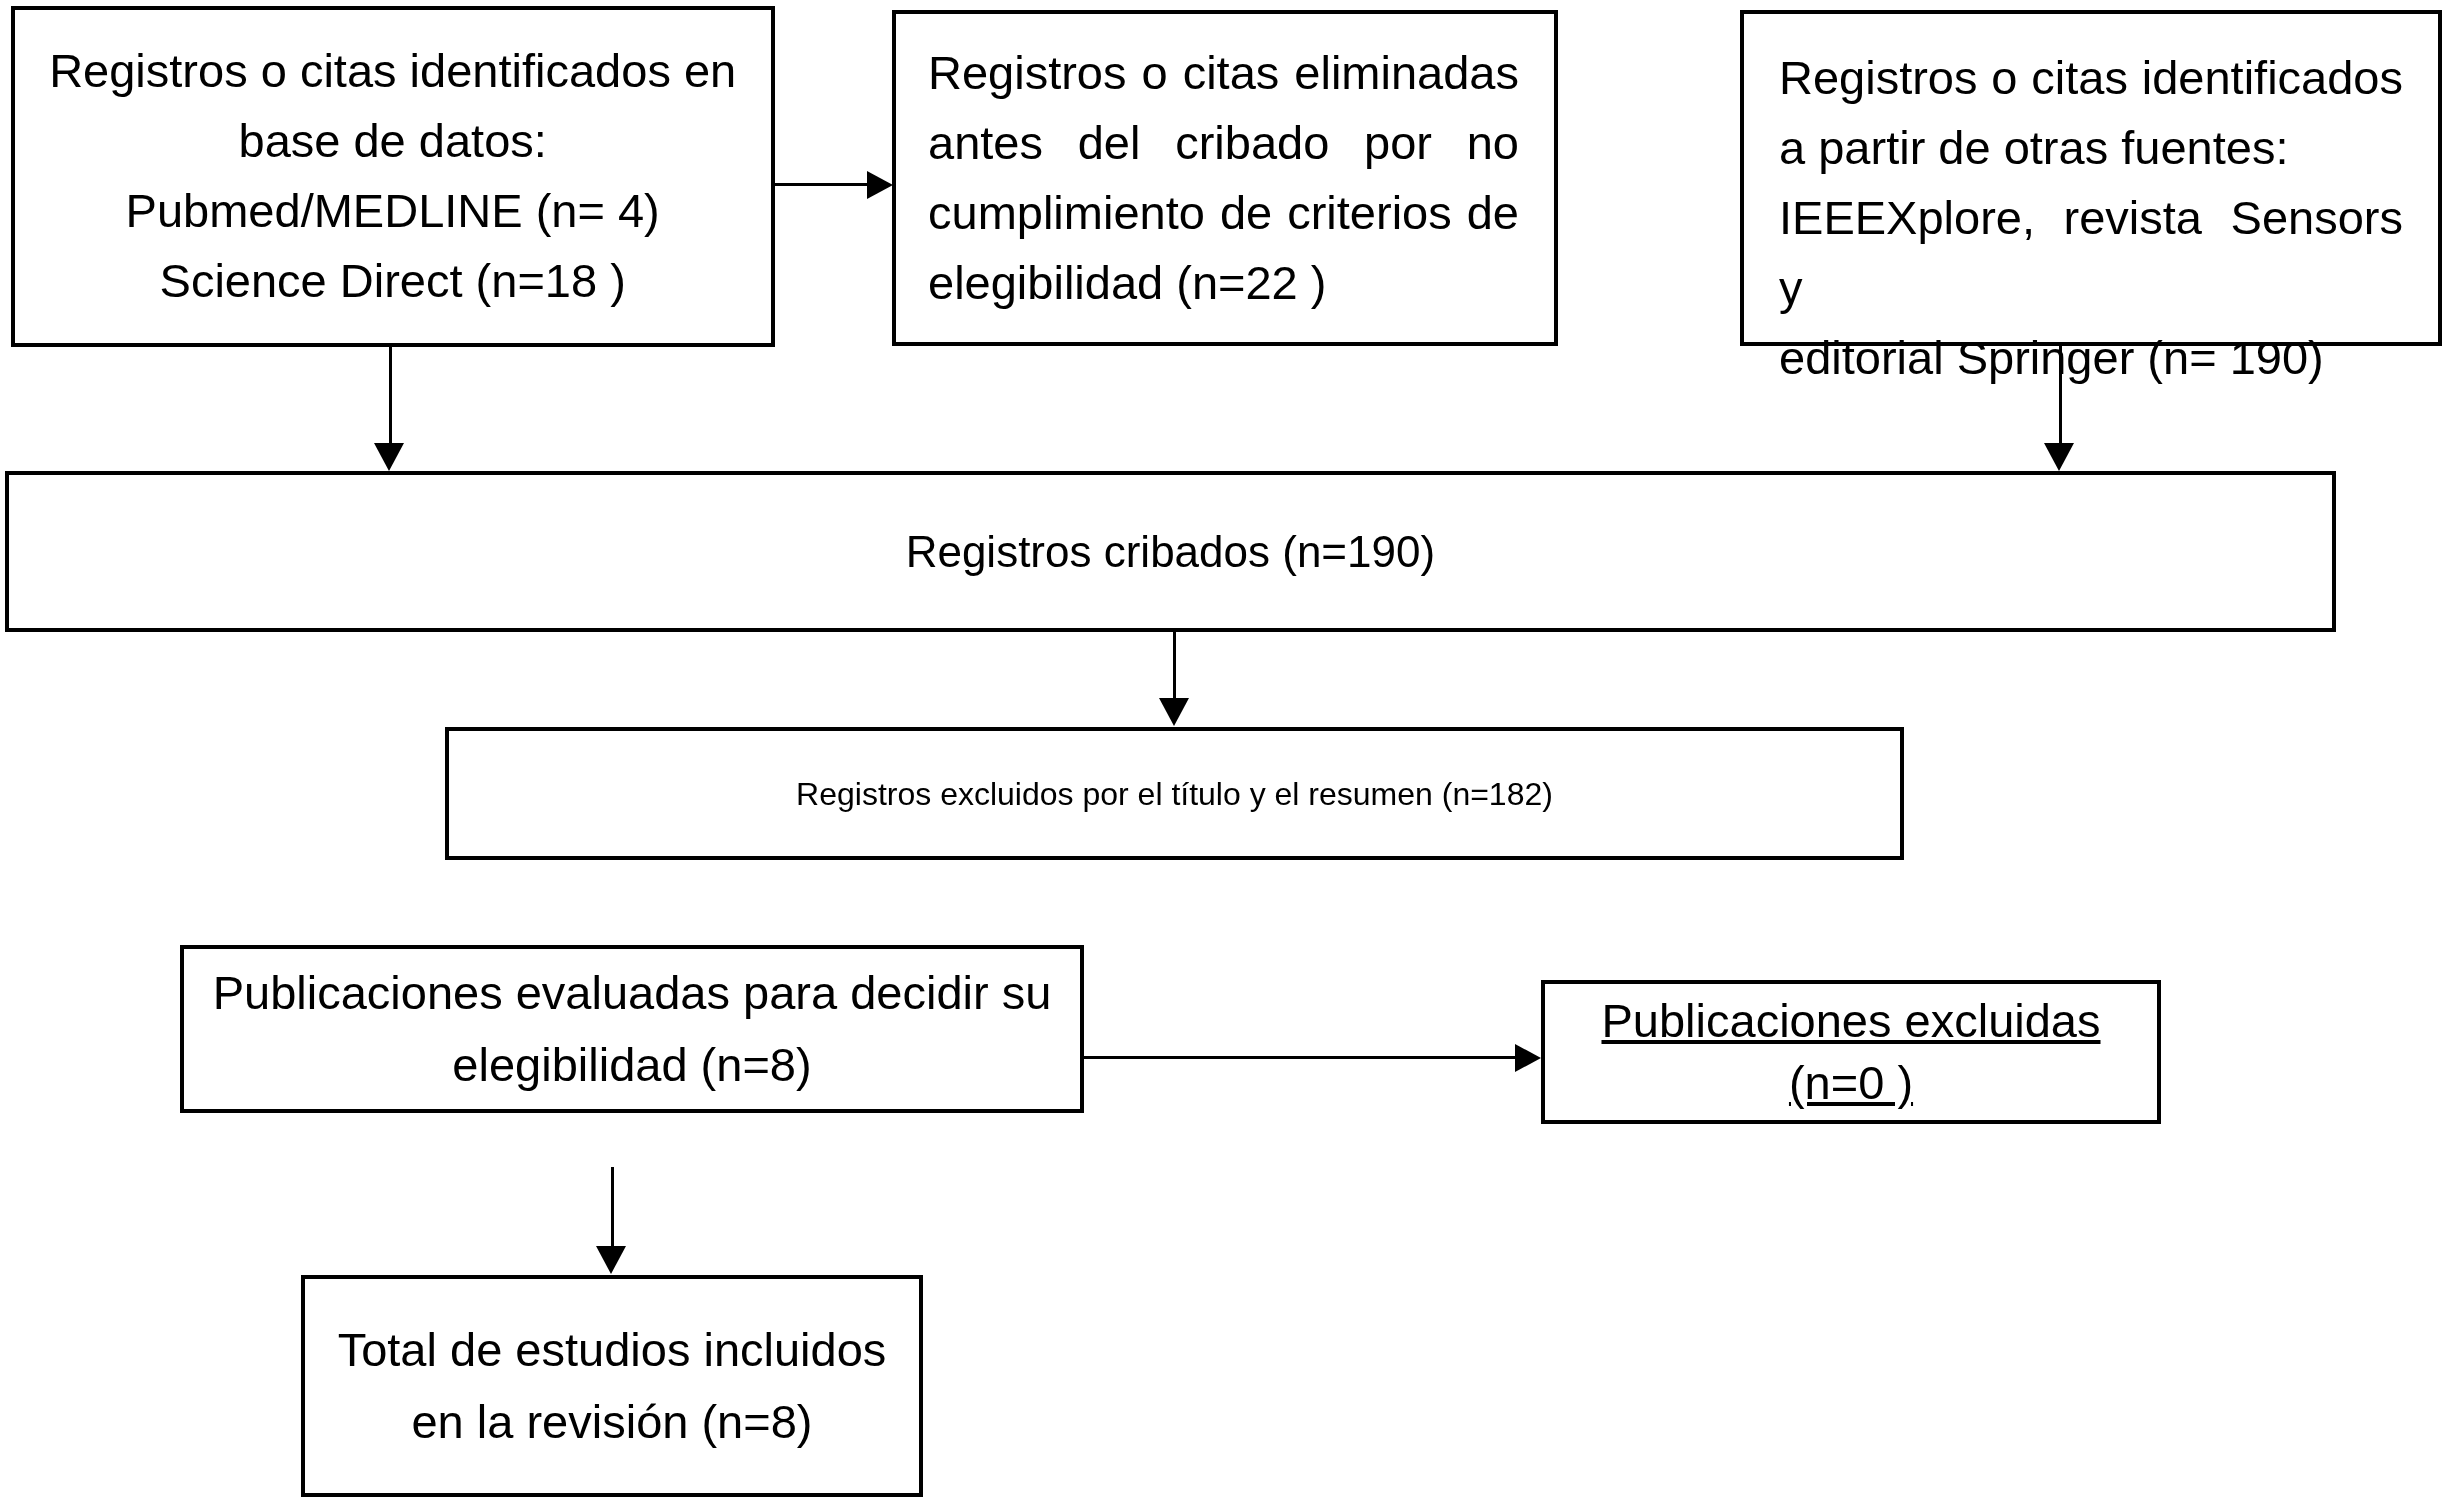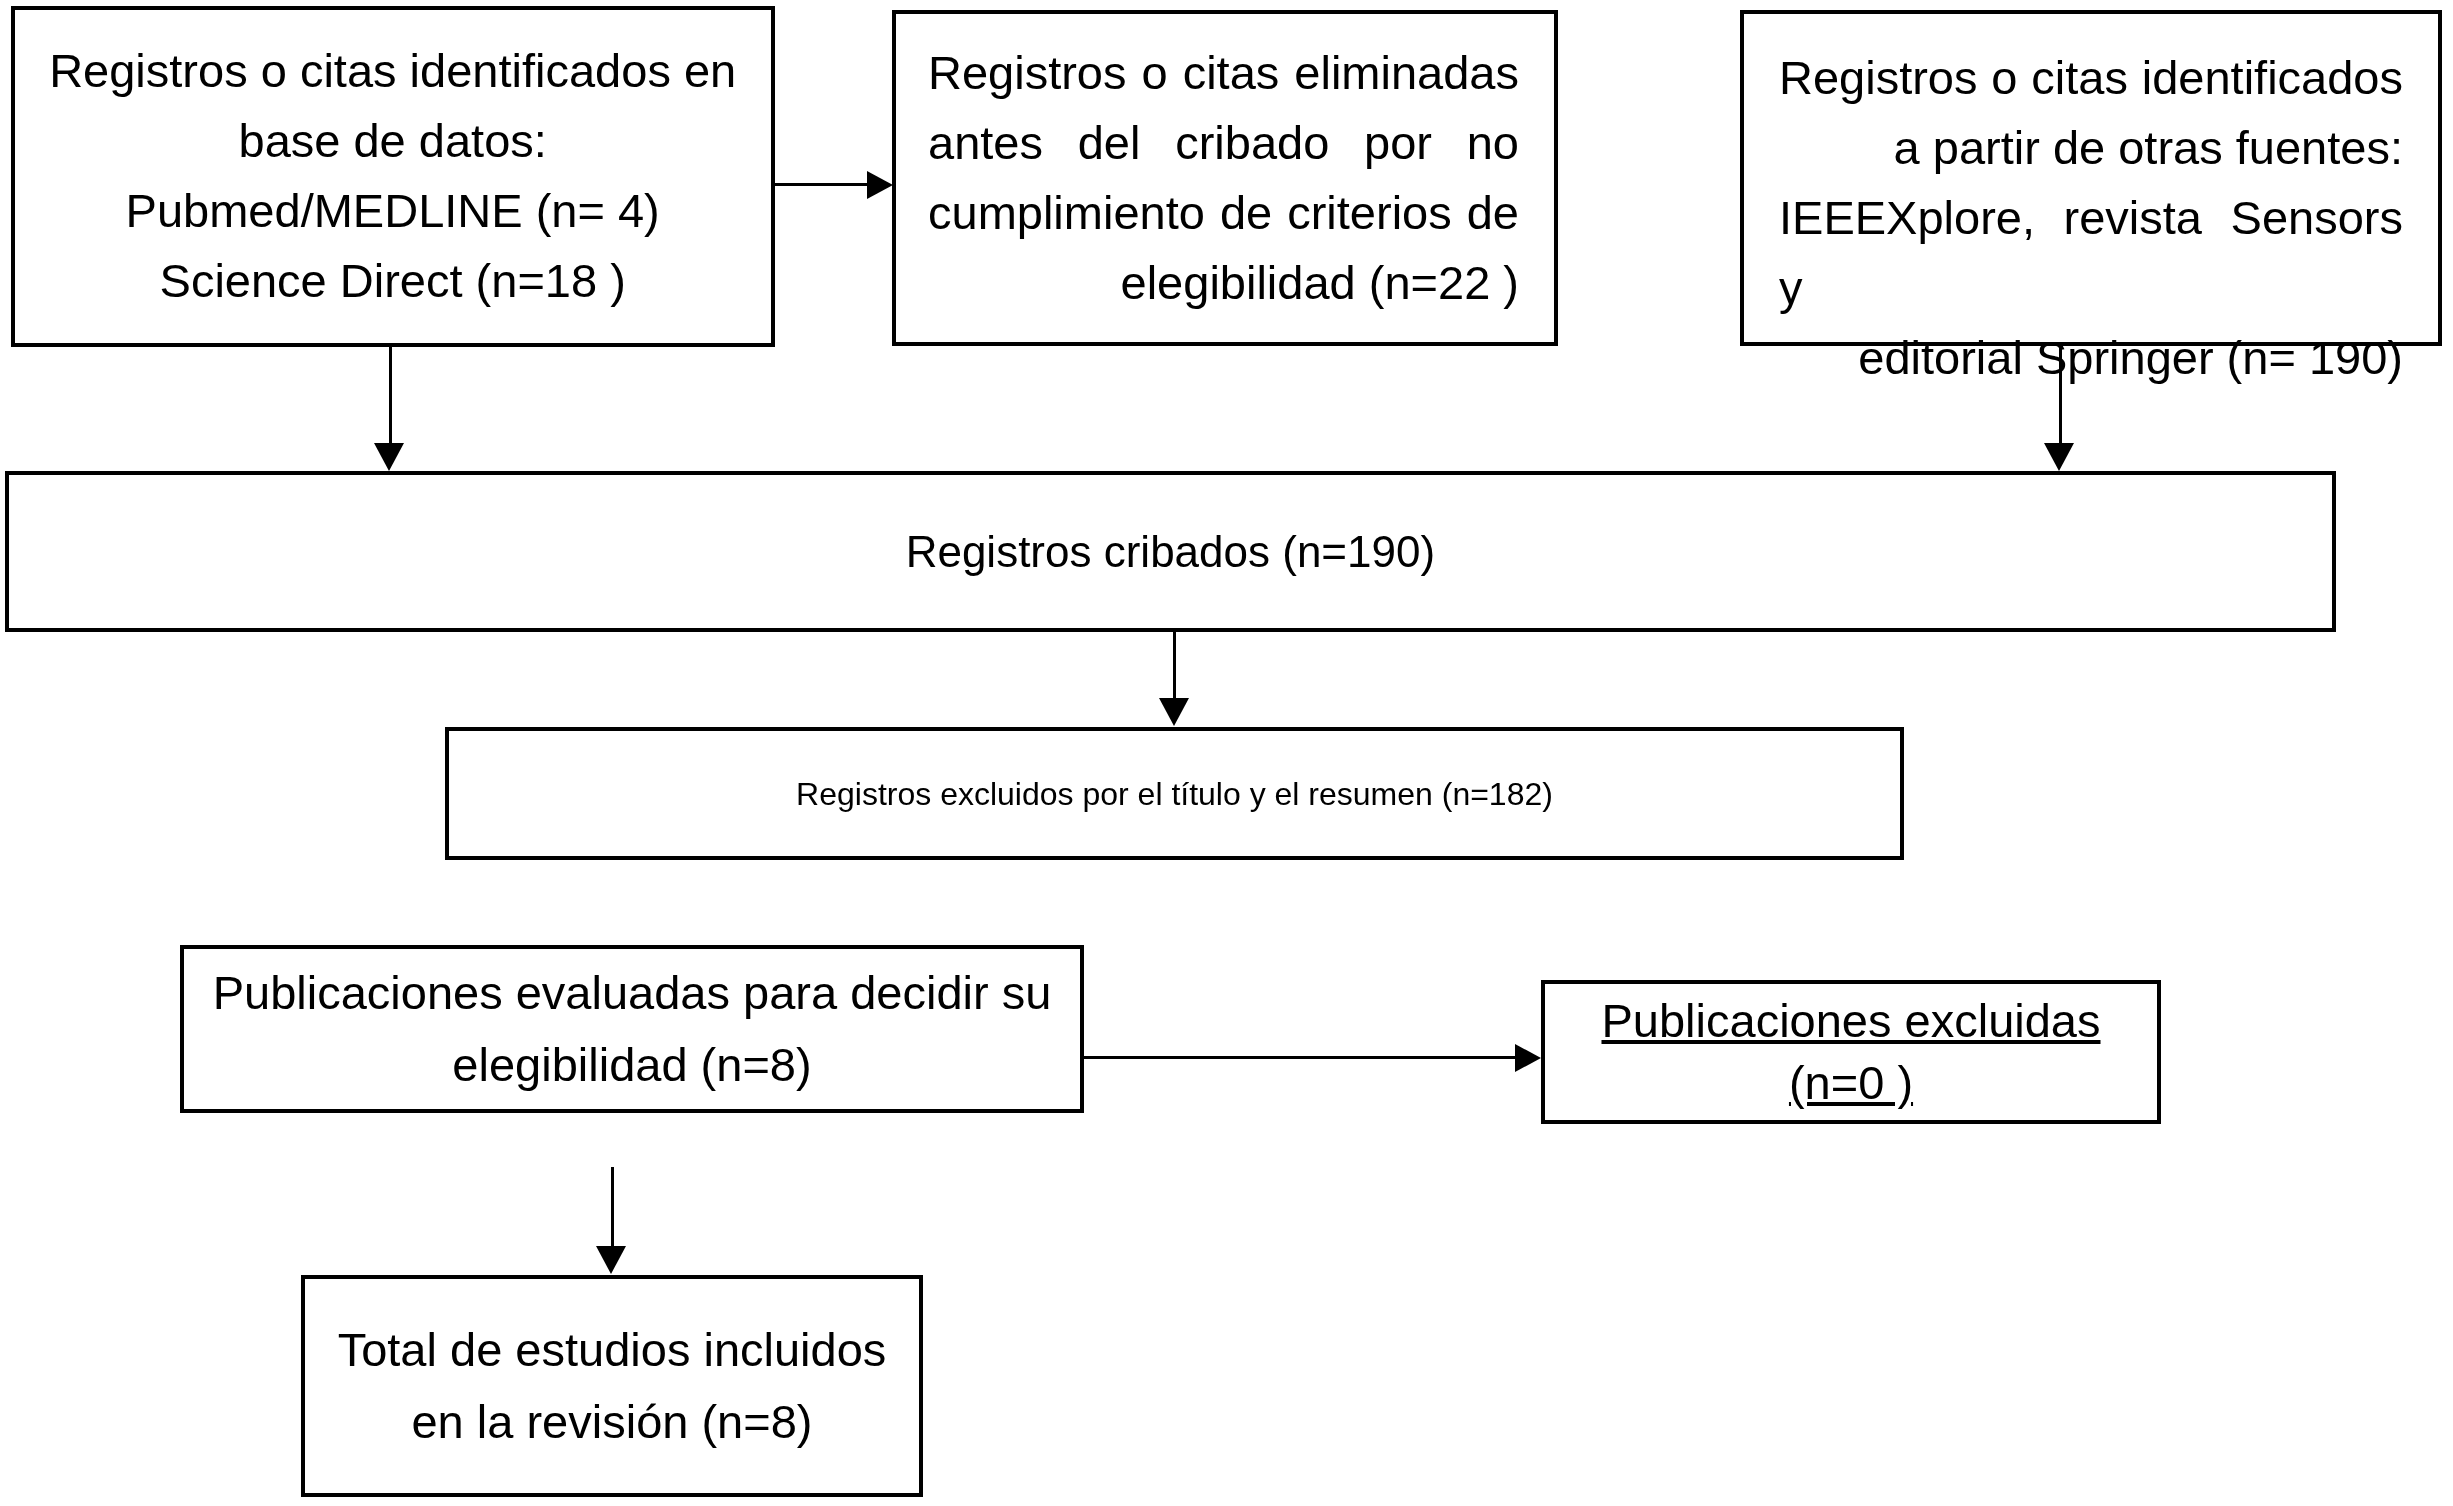--- a/index.html
+++ b/index.html
@@ -25,21 +25,21 @@
     flex-direction: column;
     justify-content: center;
     font-size: 47px;
     line-height: 70px;
   }
   .box .line {
     text-align: center;
     white-space: nowrap;
   }
   
-  .box.paragraph .line { text-align: right; white-space: normal; }
+  .box.paragraph .line { text-align: left; white-space: normal; }
   .box.paragraph { padding: 0 35px; }
   .box .line.j {
     text-align: justify;
     text-align-last: justify;
   }
   .box.top-aligned { justify-content: flex-start; padding-top: 29px; }
 
   
   #box-identified-databases { left: 10.7px;   top: 5.9px;    width: 764px;  height: 341px; }
   #box-removed-before       { left: 892px;  top: 9.8px;   width: 666px;  height: 336px; padding-left: 32px; }

